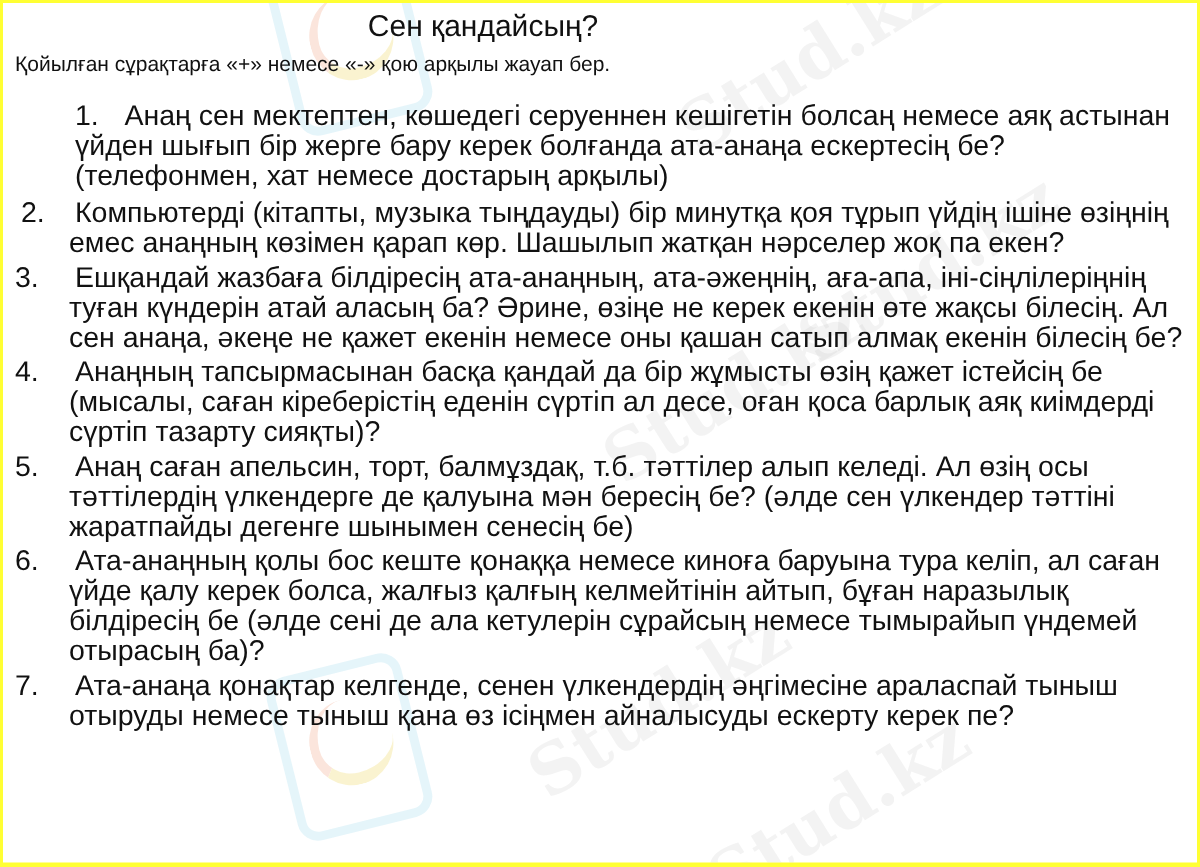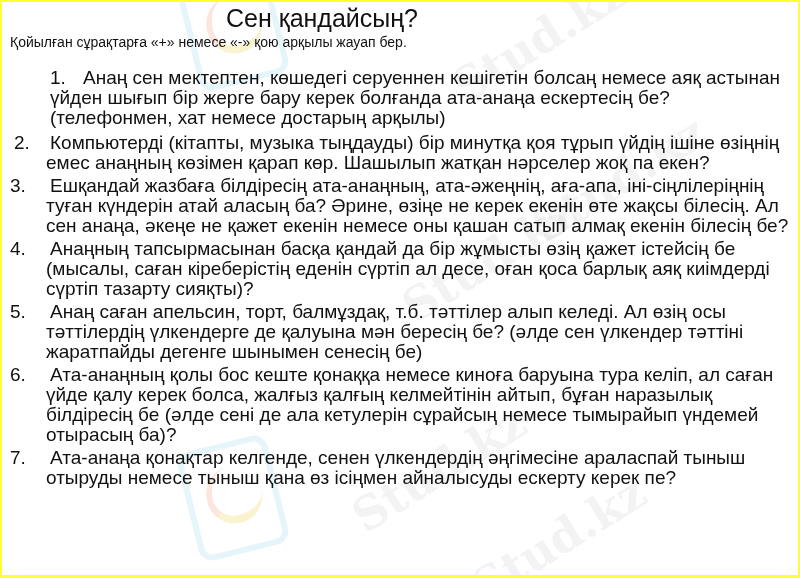--- a/index.html
+++ b/index.html
@@ -42,21 +42,21 @@
     position: absolute; left: 14px; top: 18px;
     width: 50px; height: 50px;
     border-radius: 50%;
     border-bottom: 8px solid rgba(240,220,120,0.35);
     border-left: 6px solid rgba(240,170,140,0.3);
   }
   .content { position: relative; z-index: 1; }
   .title {
     position: absolute; top: 5px; left: 0; width: 640px;
     text-align: center;
-    font-size: 25px; line-height: 22px;
+    font-size: 20px; line-height: 22px;
   }
   .instruction {
     position: absolute; top: 29px; left: 8px;
     font-size: 14px; line-height: 22px;
   }
   .items {
     position: absolute; top: 66px; left: 0; width: 790px;
     font-size: 19px; line-height: 20px;
   }
   .item { position: relative; margin-bottom: 3px; }

